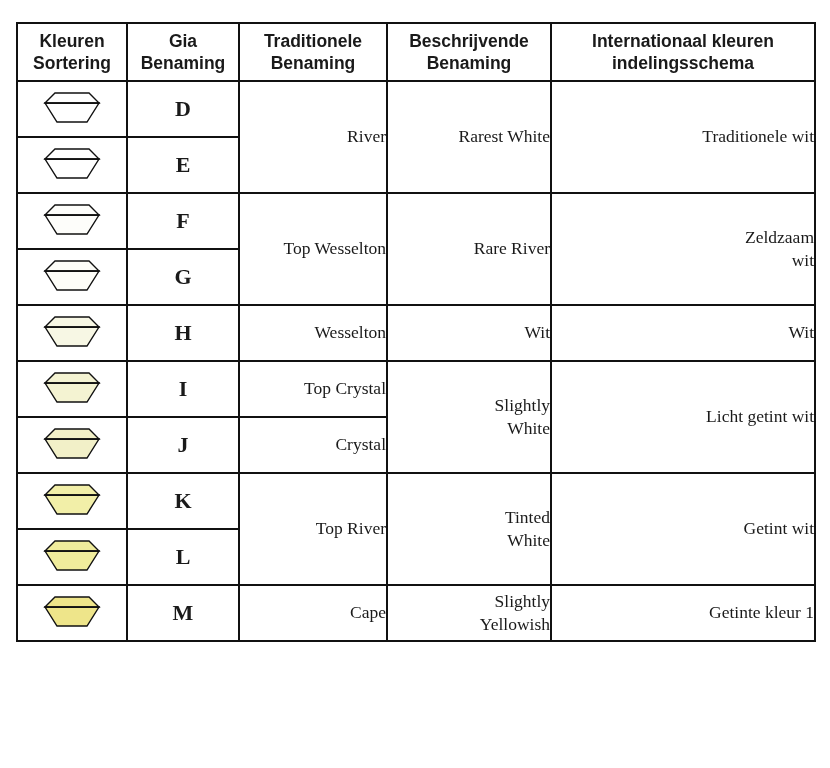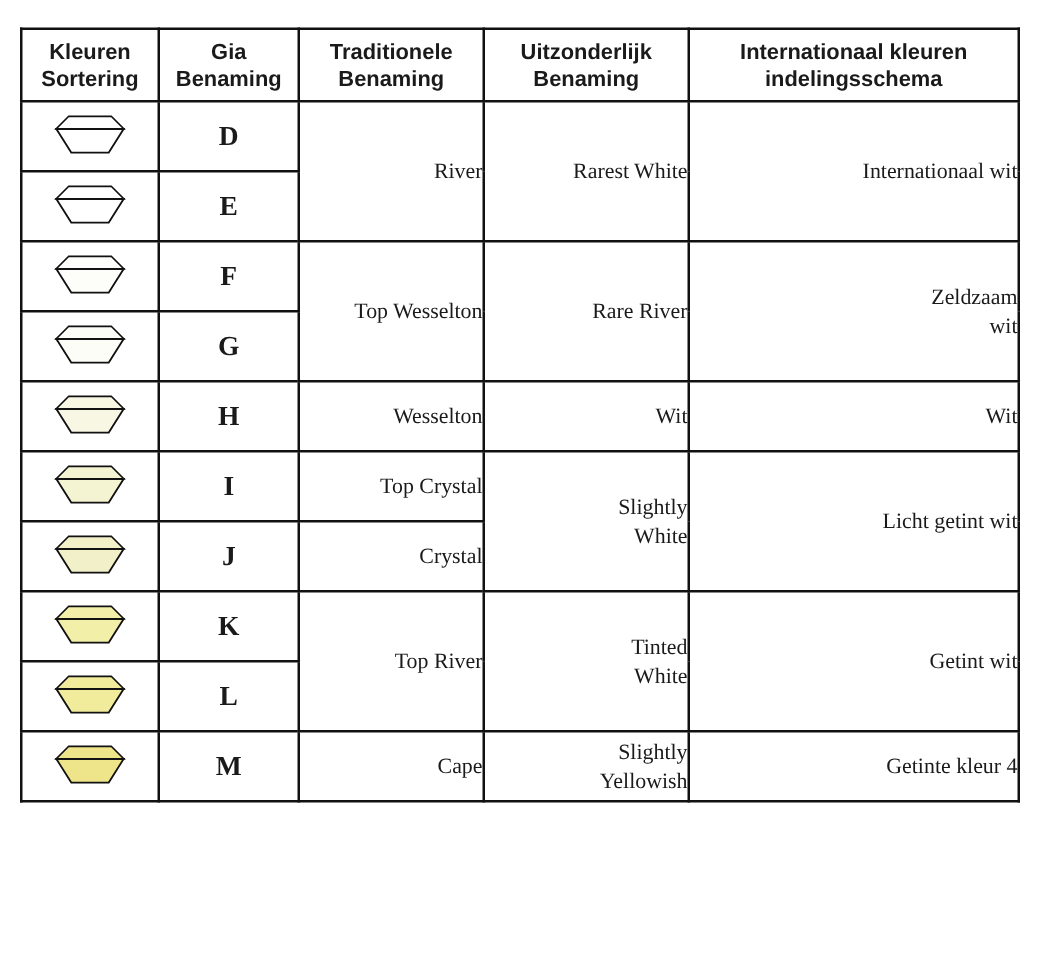--- a/index.html
+++ b/index.html
@@ -98,42 +98,42 @@
       <col class="c-intl">
     </colgroup>
     <thead>
       <tr>
         <th class="ml">Kleuren
 Sortering</th>
         <th class="ml">Gia
 Benaming</th>
         <th class="ml">Traditionele
 Benaming</th>
-        <th class="ml">Uitzonderlijk
+        <th class="ml">Beschrijvende
 Benaming</th>
         <th class="ml">Internationaal kleuren
 indelingsschema</th>
       </tr>
     </thead>
     <tbody>
 
       <tr>
         <td class="gem-cell">
           <span class="gem">
             <svg width="66" height="34" viewBox="0 0 66 34">
               <polygon points="6,13 60,13 48,32 18,32" fill="#ffffff" stroke="#111" stroke-width="1.4"></polygon>
               <polygon points="6,13 16,3 50,3 60,13" fill="#ffffff" stroke="#111" stroke-width="1.4"></polygon>
               <line x1="6" y1="13" x2="60" y2="13" stroke="#111" stroke-width="1.4"></line>
             </svg>
           </span>
         </td>
         <td class="gia-cell">D</td>
         <td class="trad-cell" rowspan="2">River</td>
         <td class="descr-cell ml" rowspan="2">Rarest White</td>
-        <td class="intl-cell ml" rowspan="2">Internationaal wit</td>
+        <td class="intl-cell ml" rowspan="2">Traditionele wit</td>
       </tr>
       <tr>
         <td class="gem-cell">
           <span class="gem">
             <svg width="66" height="34" viewBox="0 0 66 34">
               <polygon points="6,13 60,13 48,32 18,32" fill="#ffffff" stroke="#111" stroke-width="1.4"></polygon>
               <polygon points="6,13 16,3 50,3 60,13" fill="#ffffff" stroke="#111" stroke-width="1.4"></polygon>
               <line x1="6" y1="13" x2="60" y2="13" stroke="#111" stroke-width="1.4"></line>
             </svg>
           </span>
@@ -252,18 +252,18 @@
               <polygon points="6,13 60,13 48,32 18,32" fill="#eee58a" stroke="#111" stroke-width="1.4"></polygon>
               <polygon points="6,13 16,3 50,3 60,13" fill="#eee58a" stroke="#111" stroke-width="1.4"></polygon>
               <line x1="6" y1="13" x2="60" y2="13" stroke="#111" stroke-width="1.4"></line>
             </svg>
           </span>
         </td>
         <td class="gia-cell">M</td>
         <td class="trad-cell">Cape</td>
         <td class="descr-cell ml">Slightly
 Yellowish</td>
-        <td class="intl-cell ml">Getinte kleur 4</td>
+        <td class="intl-cell ml">Getinte kleur 1</td>
       </tr>
 
     </tbody>
   </table>
 </div>
 
 </body></html>

